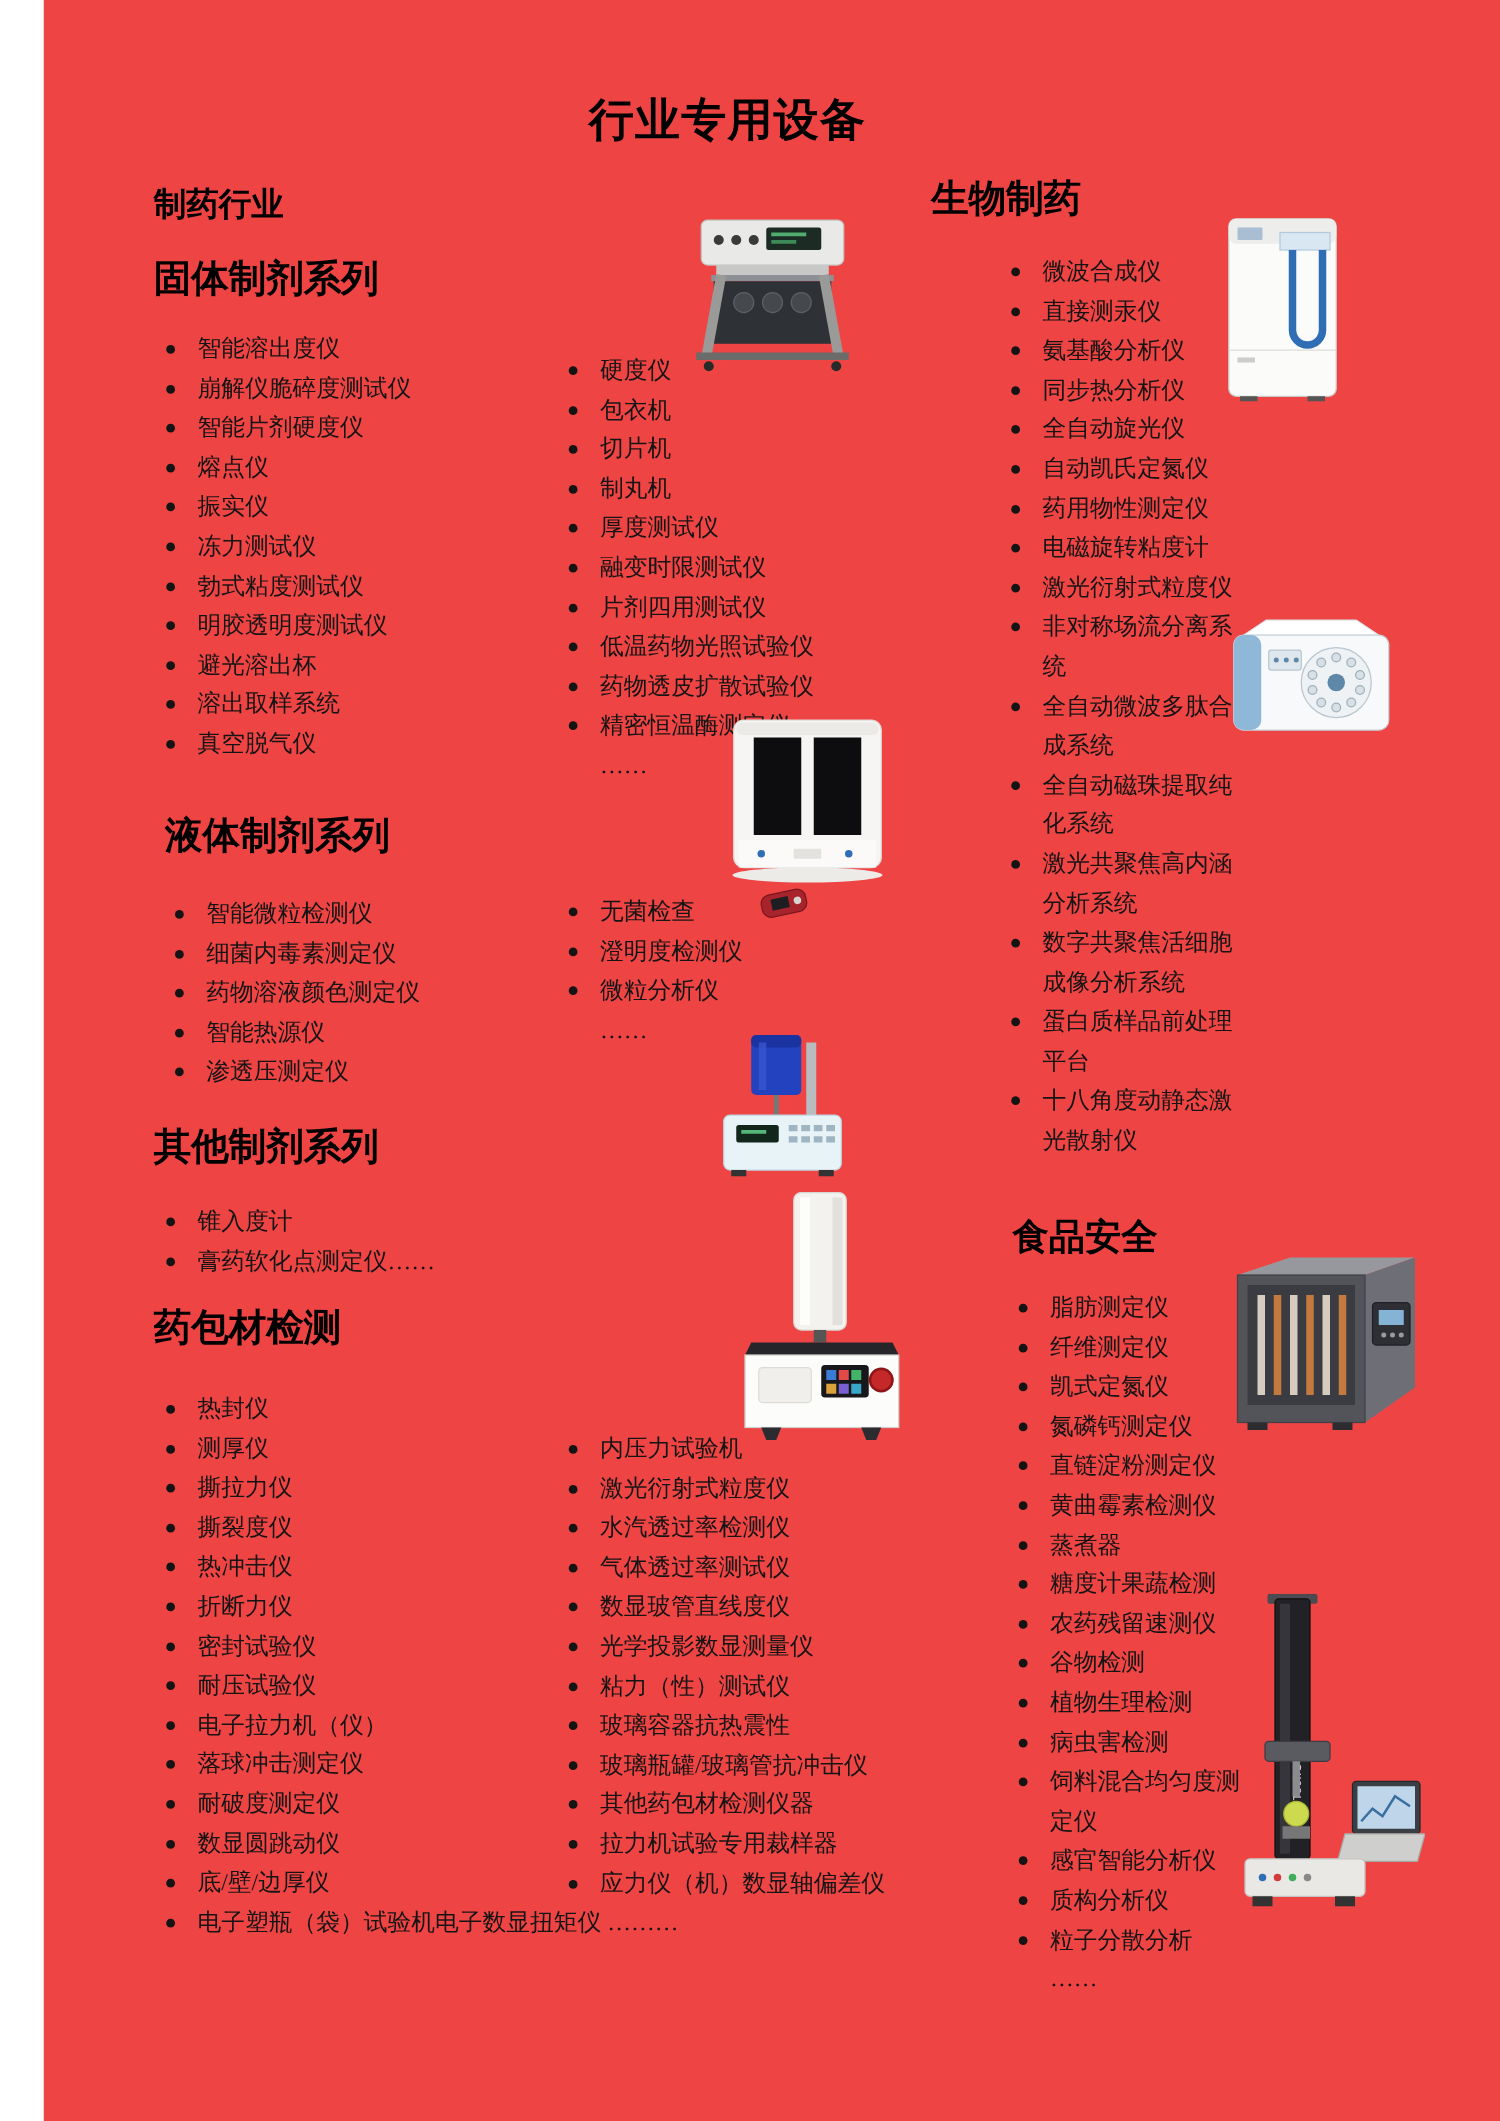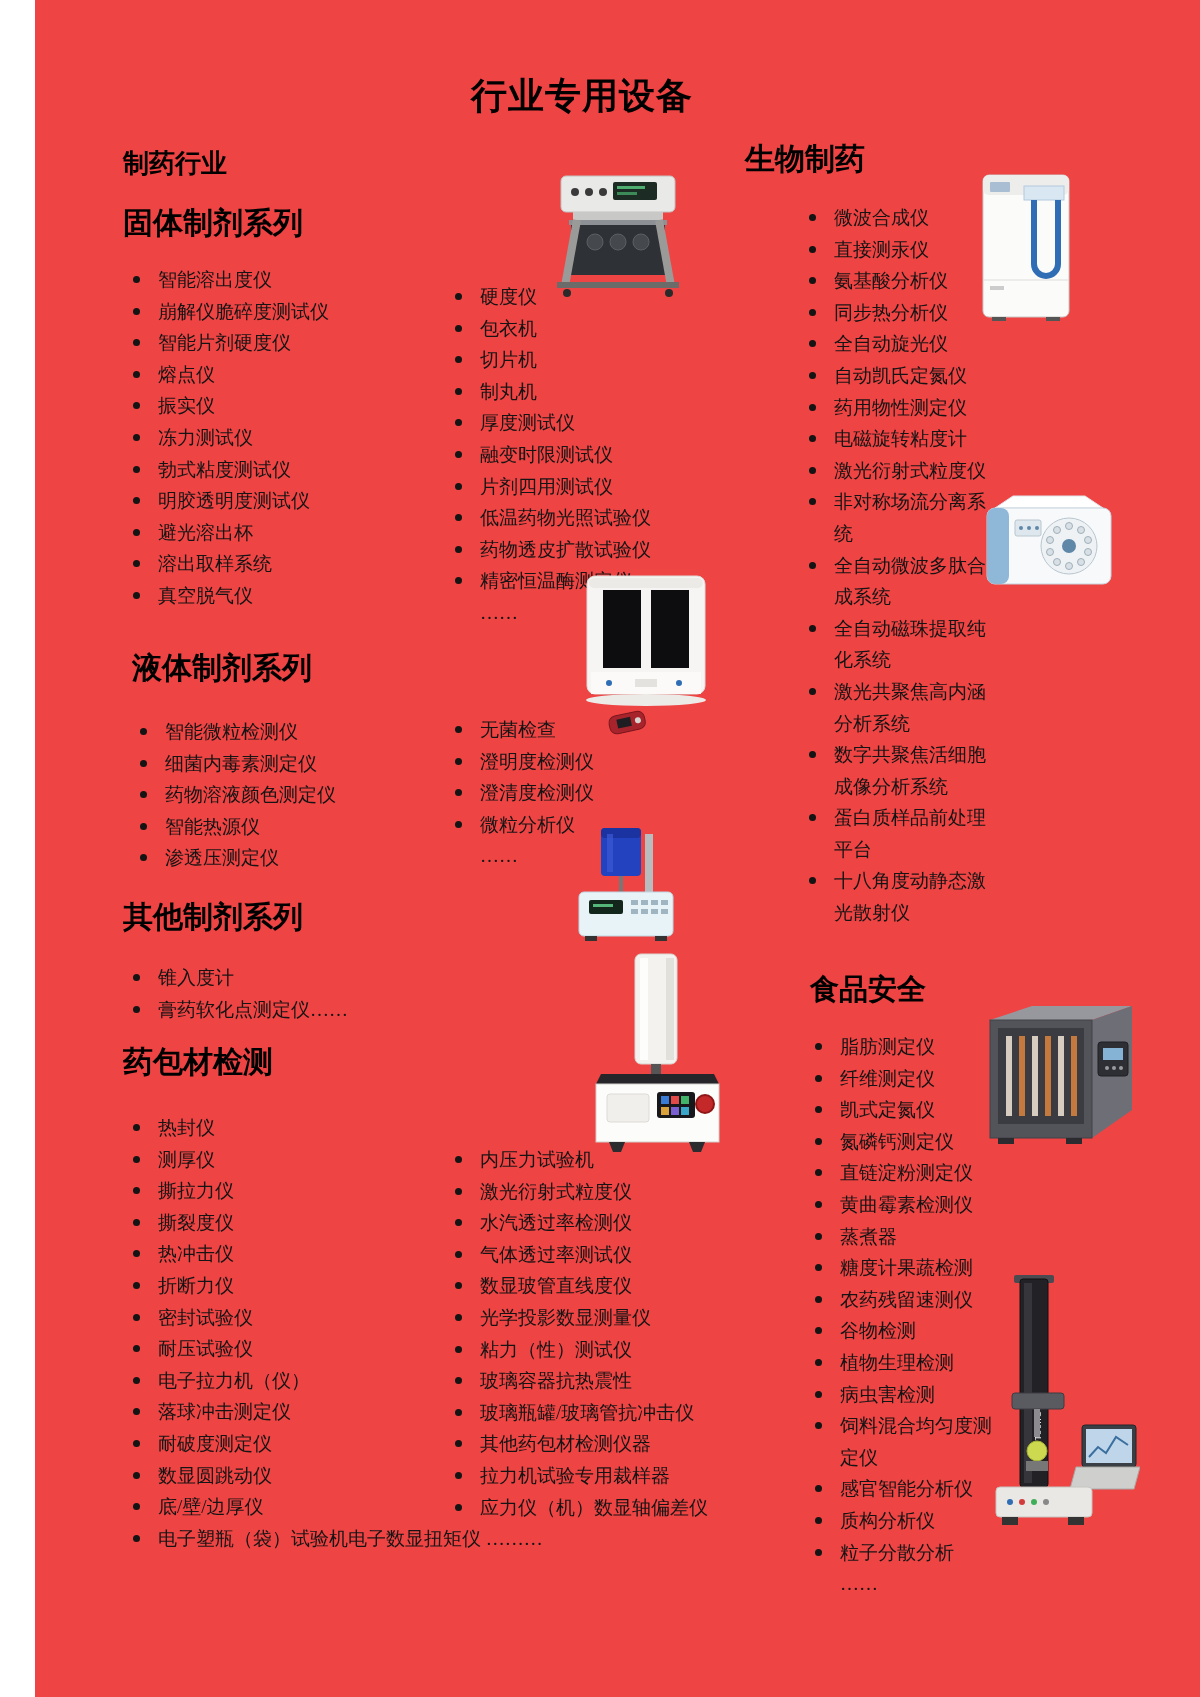--- a/index.html
+++ b/index.html
@@ -153,24 +153,20 @@
       <li>
         <span class="bullet"></span>
         <span class="item-text">无菌检查</span>
       </li>
       <li>
         <span class="bullet"></span>
         <span class="item-text">澄明度检测仪</span>
       </li>
       <li>
         <span class="bullet"></span>
-        <span class="item-text">澄清度检测仪</span>
-      </li>
-      <li>
-        <span class="bullet"></span>
         <span class="item-text">微粒分析仪</span>
       </li>
       <li>
         <span class="bullet" style="visibility: hidden;"></span>
         <span class="item-text">……</span>
       </li>
     </ul>
   <ul class="eq-list abs" style="left:90px;top:962px;width:340px;">
       <li>
         <span class="bullet"></span>

